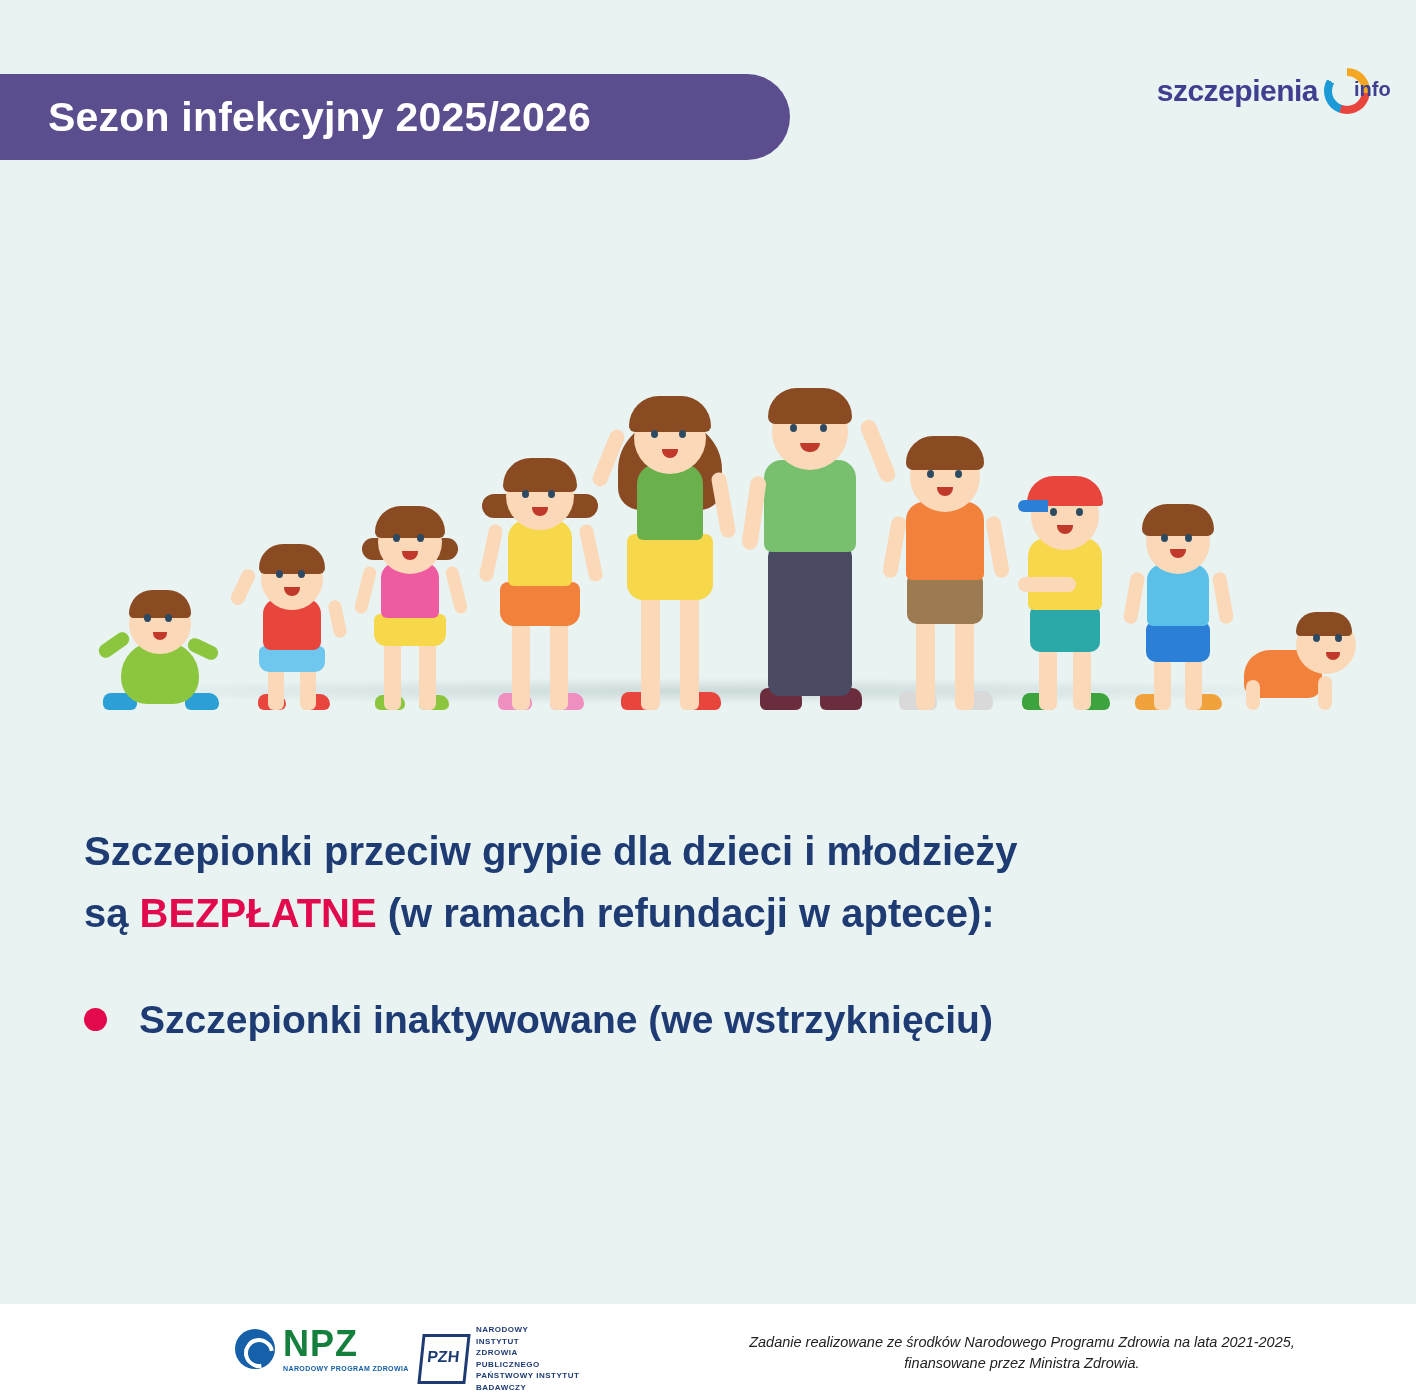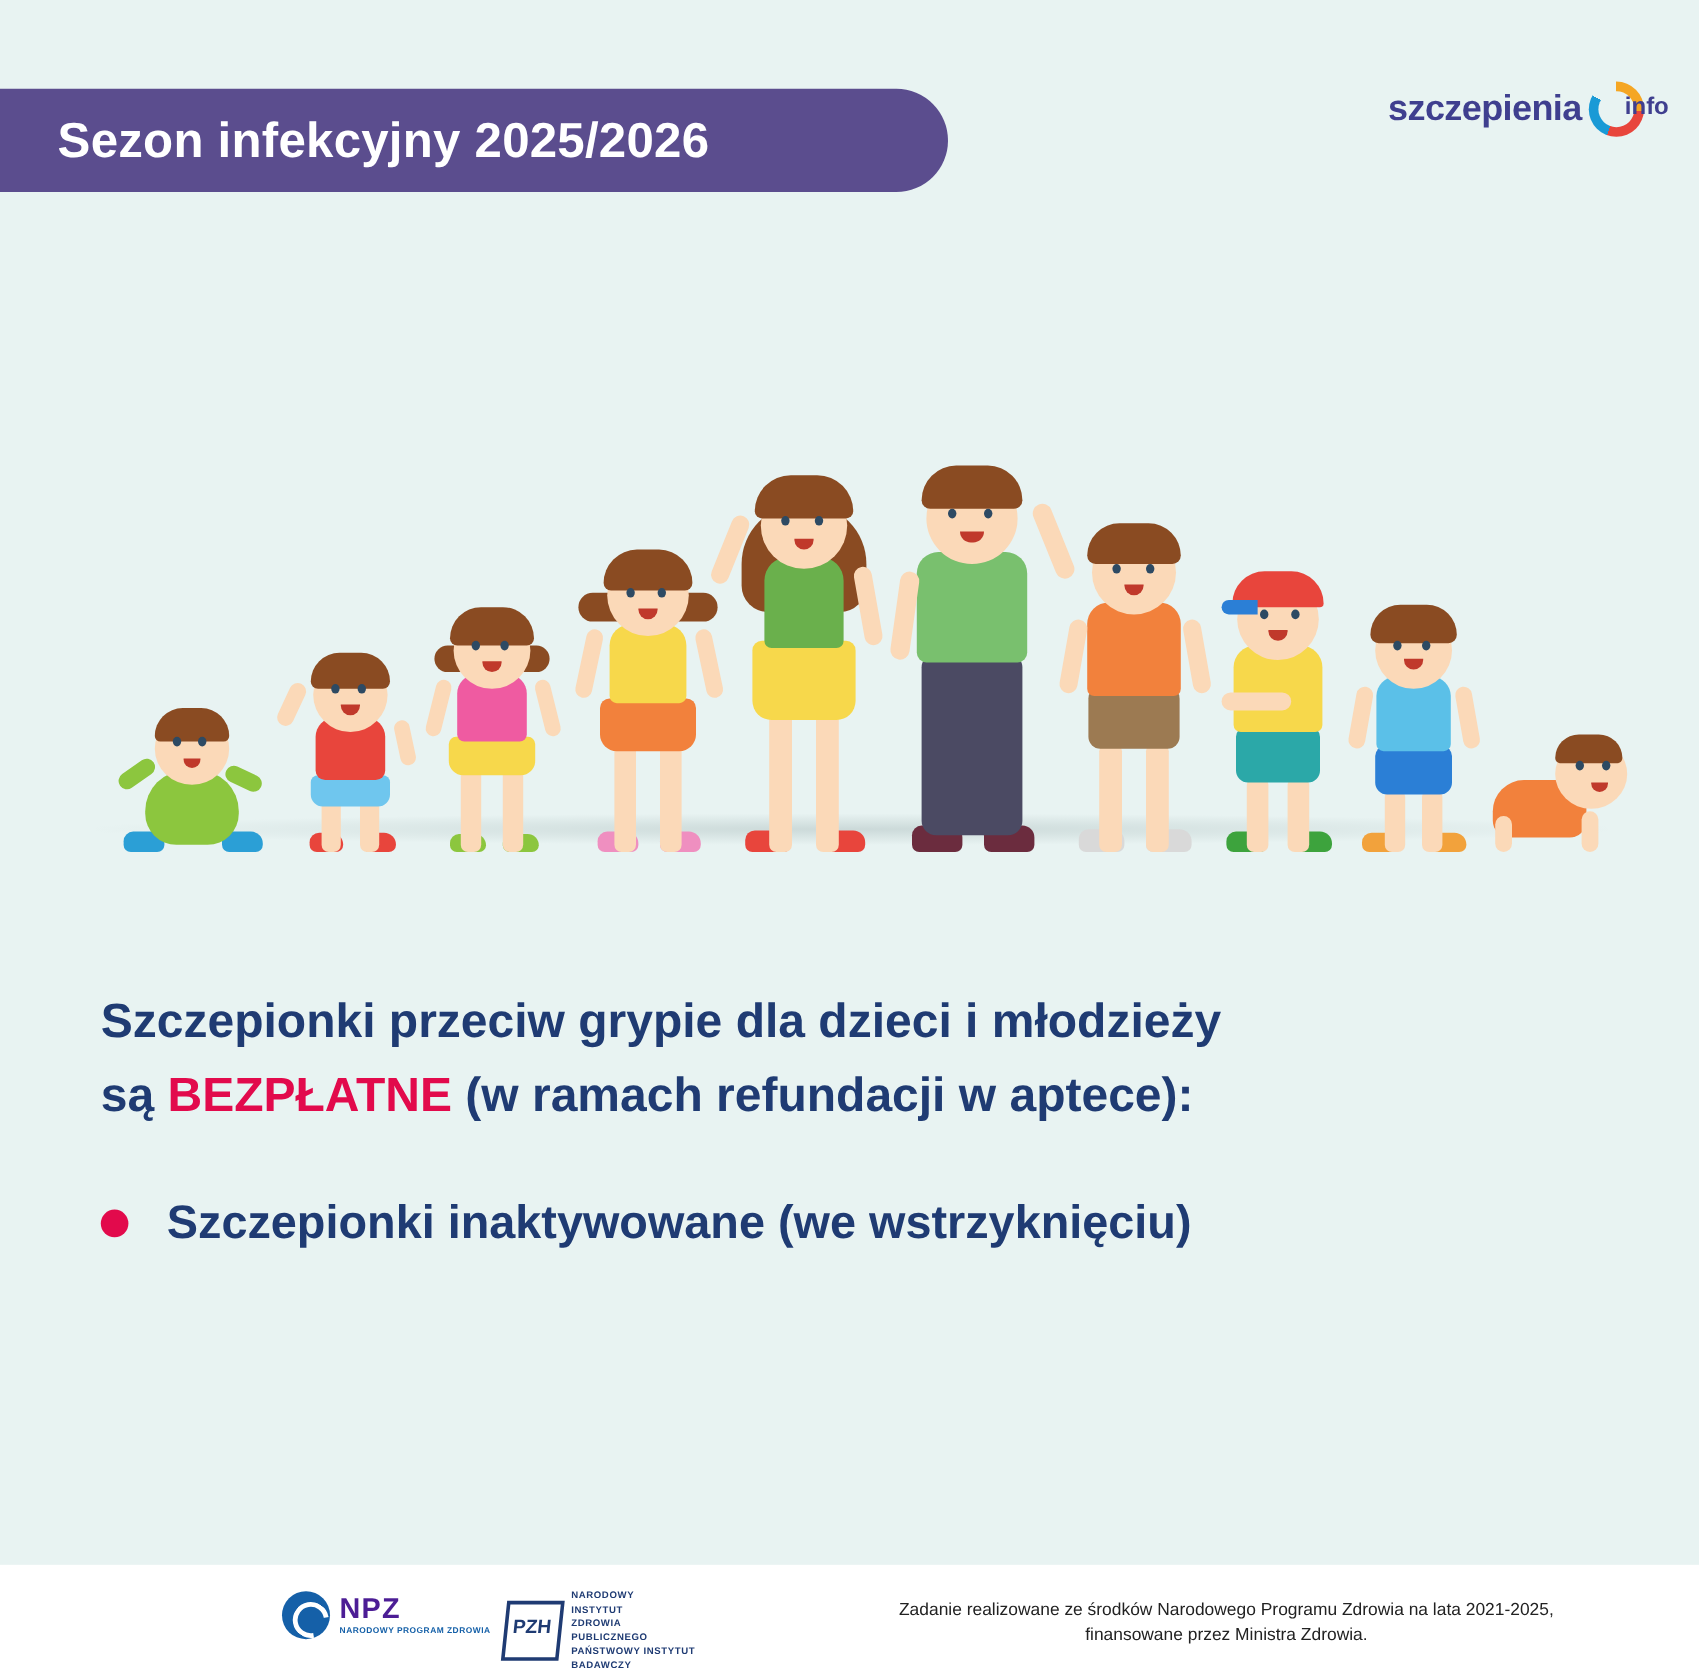--- a/index.html
+++ b/index.html
@@ -269,23 +269,23 @@
     left: 9px;
     top: 9px;
     width: 22px;
     height: 22px;
     border-radius: 50%;
     border: 4px solid #ffffff;
     border-right-color: transparent;
     transform: rotate(35deg);
   }
   .npz-text {
-    font-size: 24px;
-    font-weight: bold;
-    color: #4c1d95;
+    font-size: 36px;
+    font-weight: bold;
+    color: #15803d;
     letter-spacing: 1px;
     line-height: 1;
   }
   .npz-sub {
     font-size: 7px;
     font-weight: bold;
     color: #1560a8;
     letter-spacing: 0.4px;
     margin-top: 3px;
   }
@@ -323,20 +323,21 @@
   }
   .funding-note {
     position: absolute;
     right: 84px;
     top: 28px;
     width: 620px;
     text-align: center;
     font-size: 14.5px;
     color: #222222;
     line-height: 1.45;
+    font-style: italic;
   }
 </style>
 </head>
 <body>
 
 <div class="poster">
 
   <div class="title-banner">
     <span class="title-text">Sezon infekcyjny 2025/2026</span>
   </div>

